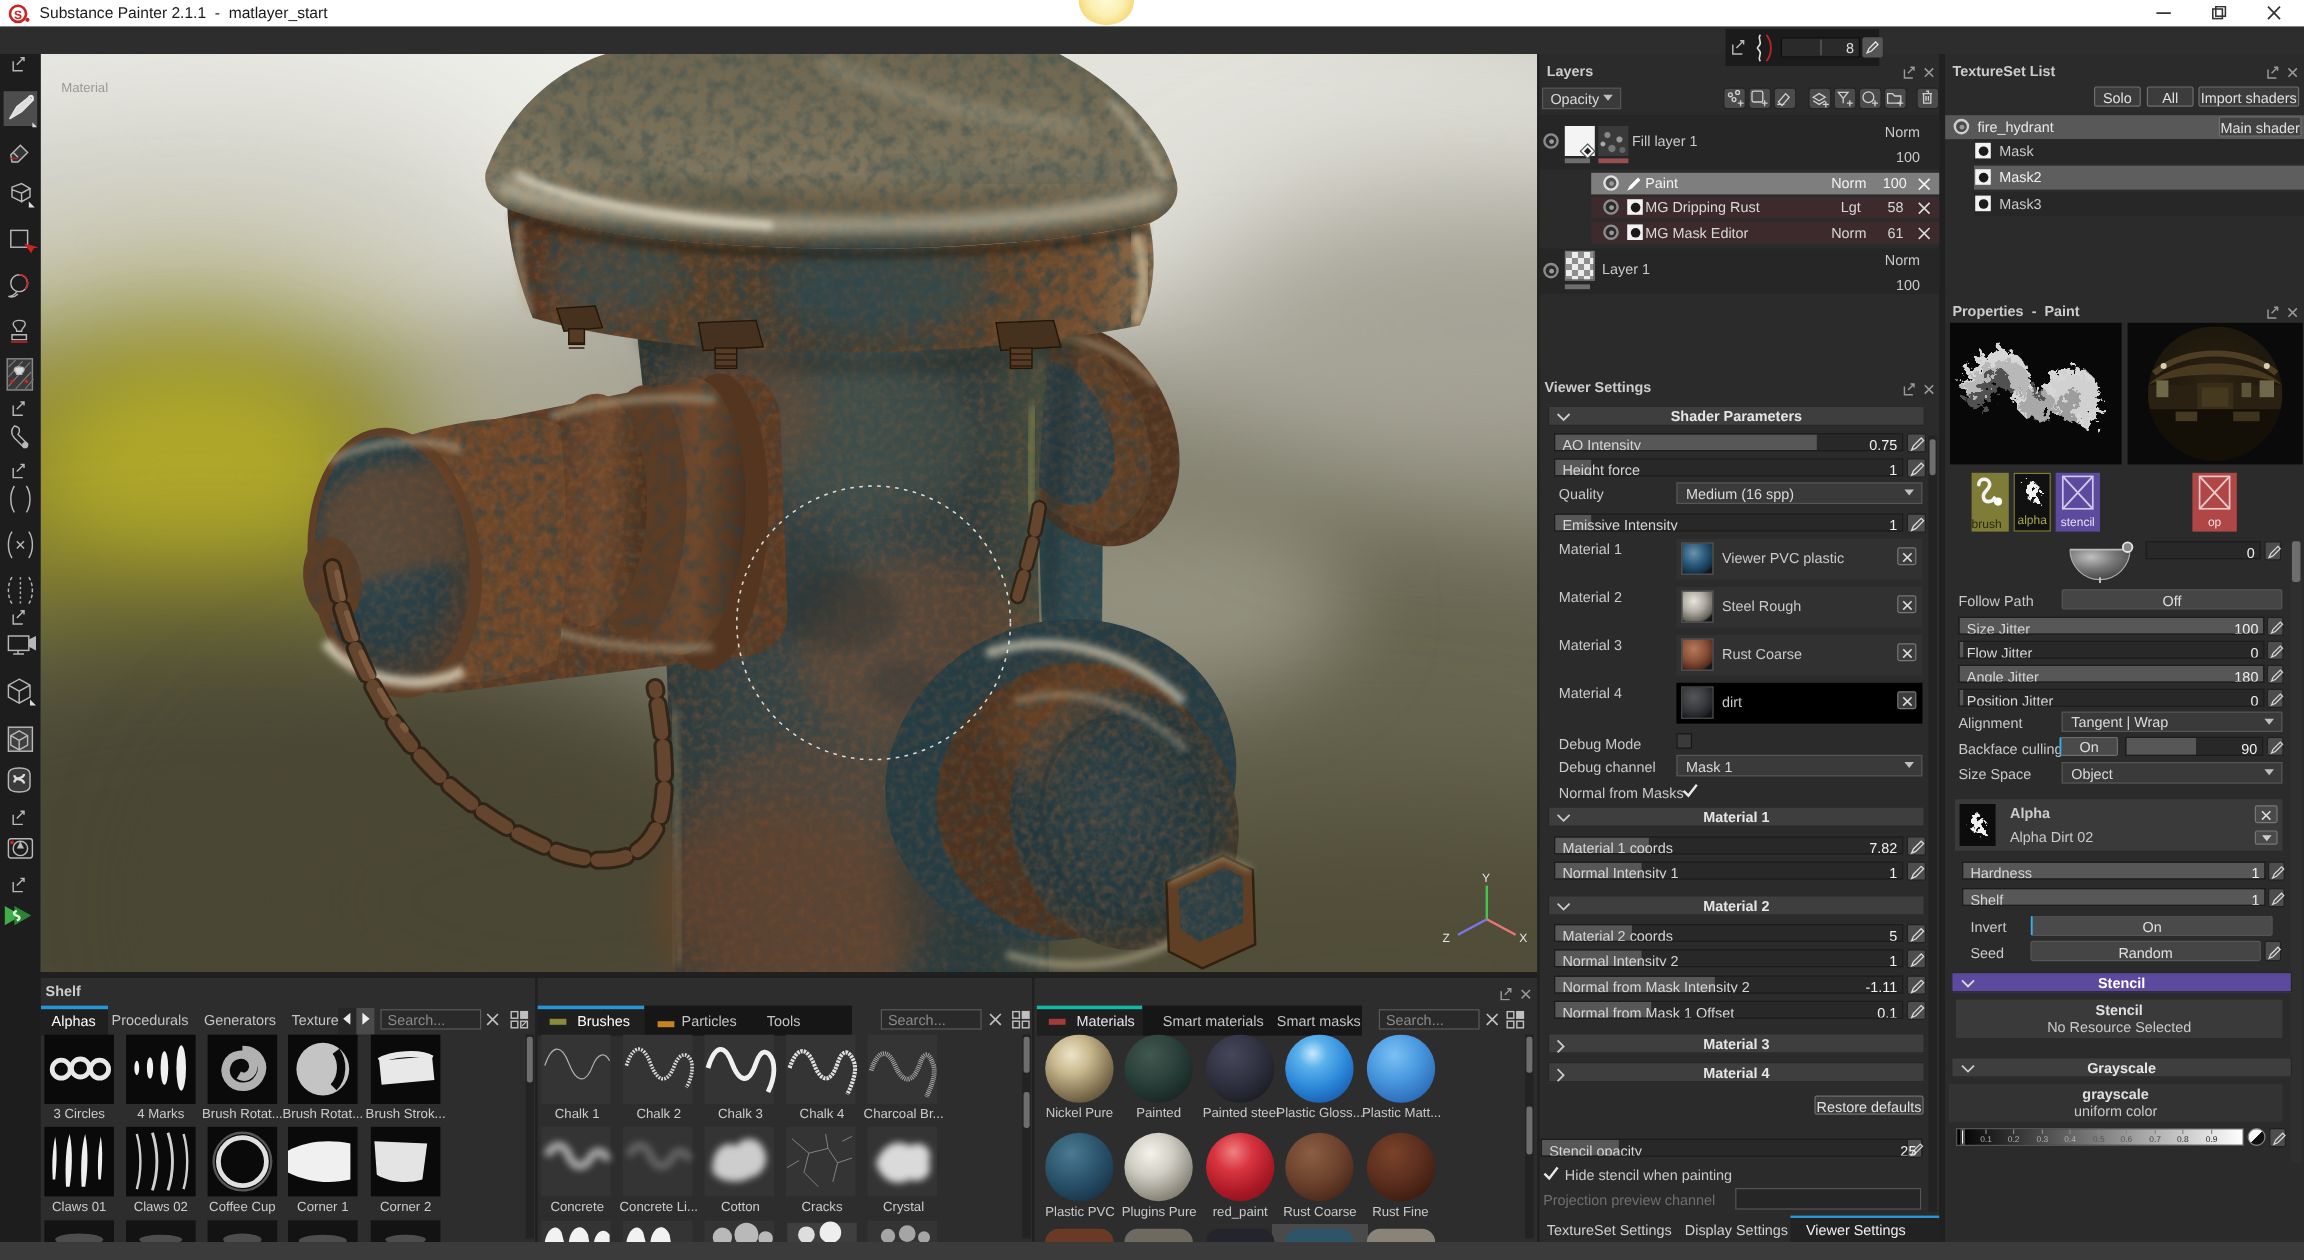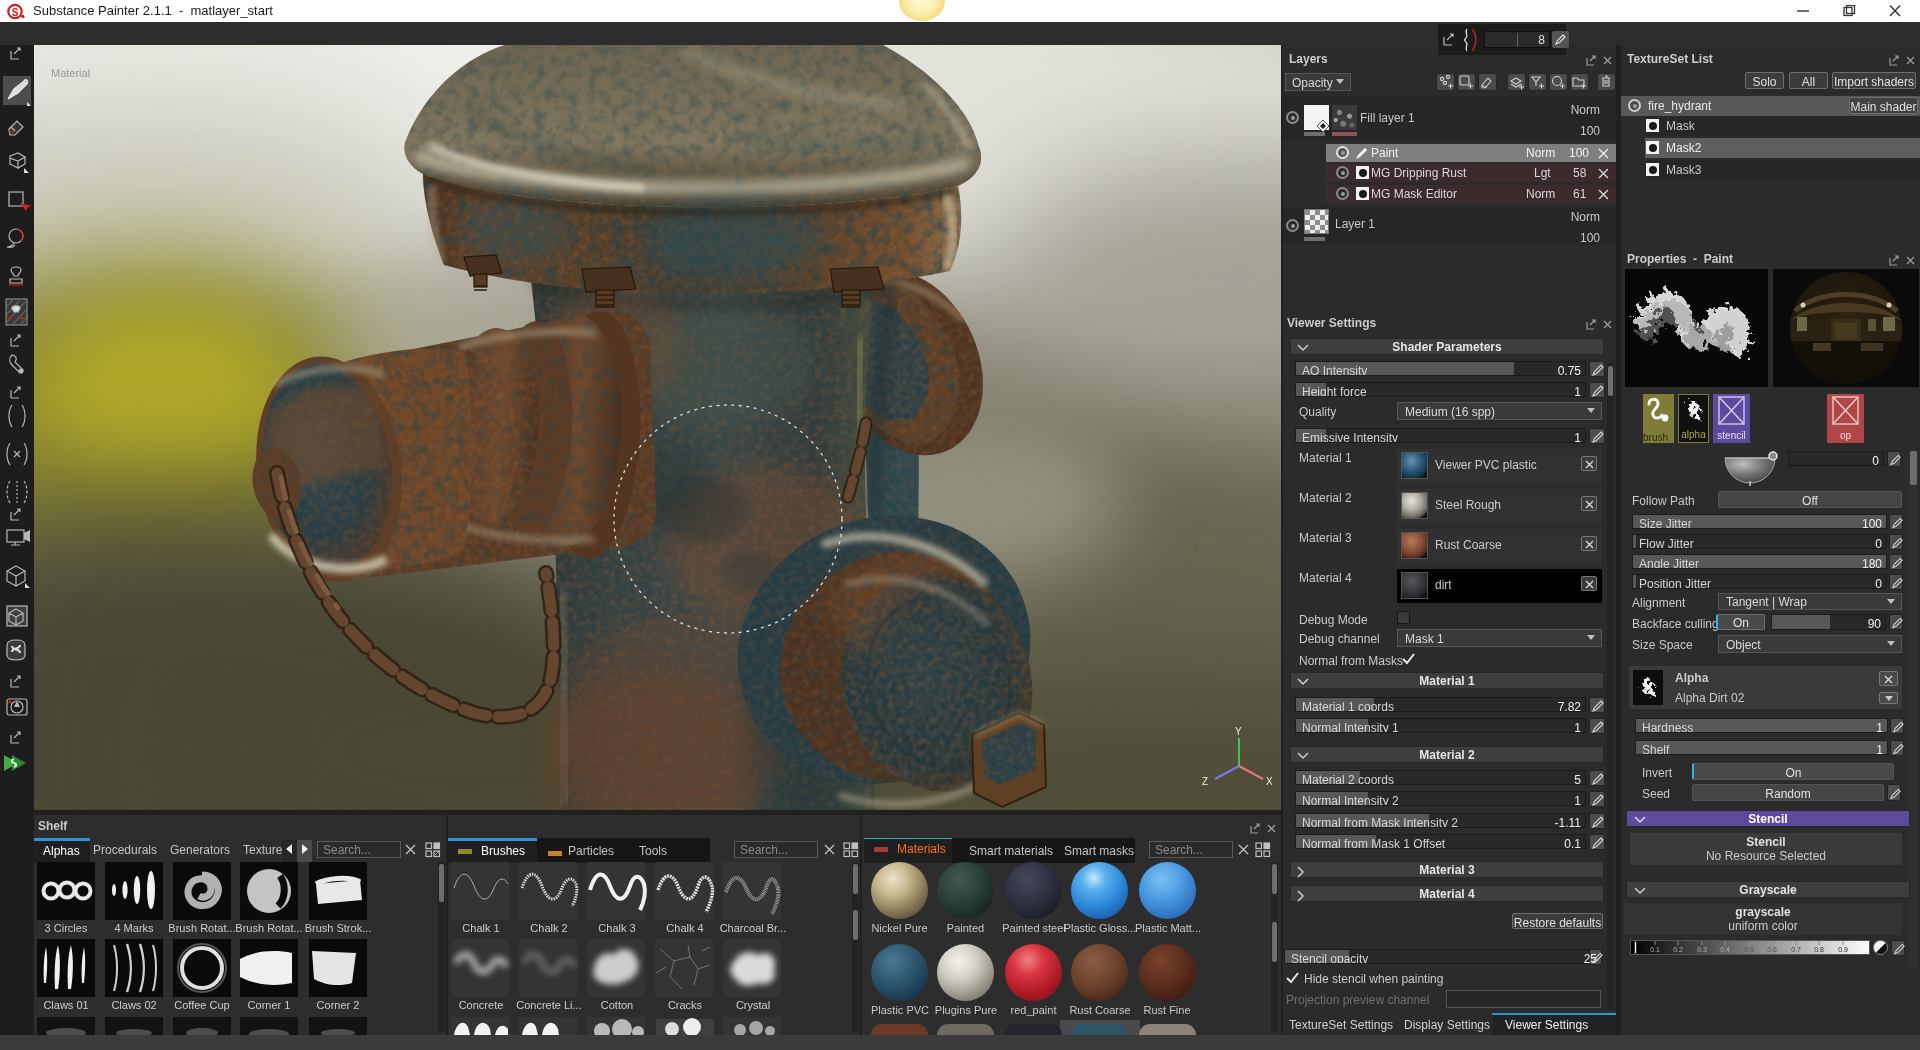--- a/index.html
+++ b/index.html
@@ -1220,21 +1220,21 @@
           <text x="305" y="70">Charcoal Br...</text>
         <text x="33" y="147">Concrete</text>
           <text x="101" y="147">Concrete Li...</text>
           <text x="169" y="147">Cotton</text>
           <text x="237" y="147">Cracks</text>
           <text x="305" y="147">Crystal</text>
       </g>
     </svg>
 
     <div class="abs" style="left:826px;top:5px;width:2px;height:220px;background:#202020"></div>
-    <div class="abs" style="left:830px;top:28px;width:88px;height:25px;background:#1f1f1f;border-top:1px solid #14b8a6;color:#f97316">
+    <div class="abs" style="left:830px;top:28px;width:88px;height:25px;background:#1f1f1f;border-top:3px solid #14b8a6;color:#e5e5e5">
       <div class="abs" style="left:10px;top:8px;width:14px;height:5px;background:#a03c3c"></div>
       <span style="position:absolute;left:33px;top:3px">Materials</span>
       </div>
     <div class="abs" style="left:918px;top:28px;width:183px;height:25px;background:#161616">
       <span style="position:absolute;left:17px;top:6px;color:#c4c4c4">Smart materials</span>
       <span style="position:absolute;left:112px;top:6px;color:#c4c4c4">Smart masks</span>
     </div>
     <div class="abs" style="left:1115px;top:31px;width:84px;height:17px;background:#2a2a2a;border:1px solid #5a5a5a;color:#8a8a8a">
         <span style="position:absolute;left:5px;top:1px">Search...</span>
       </div>

